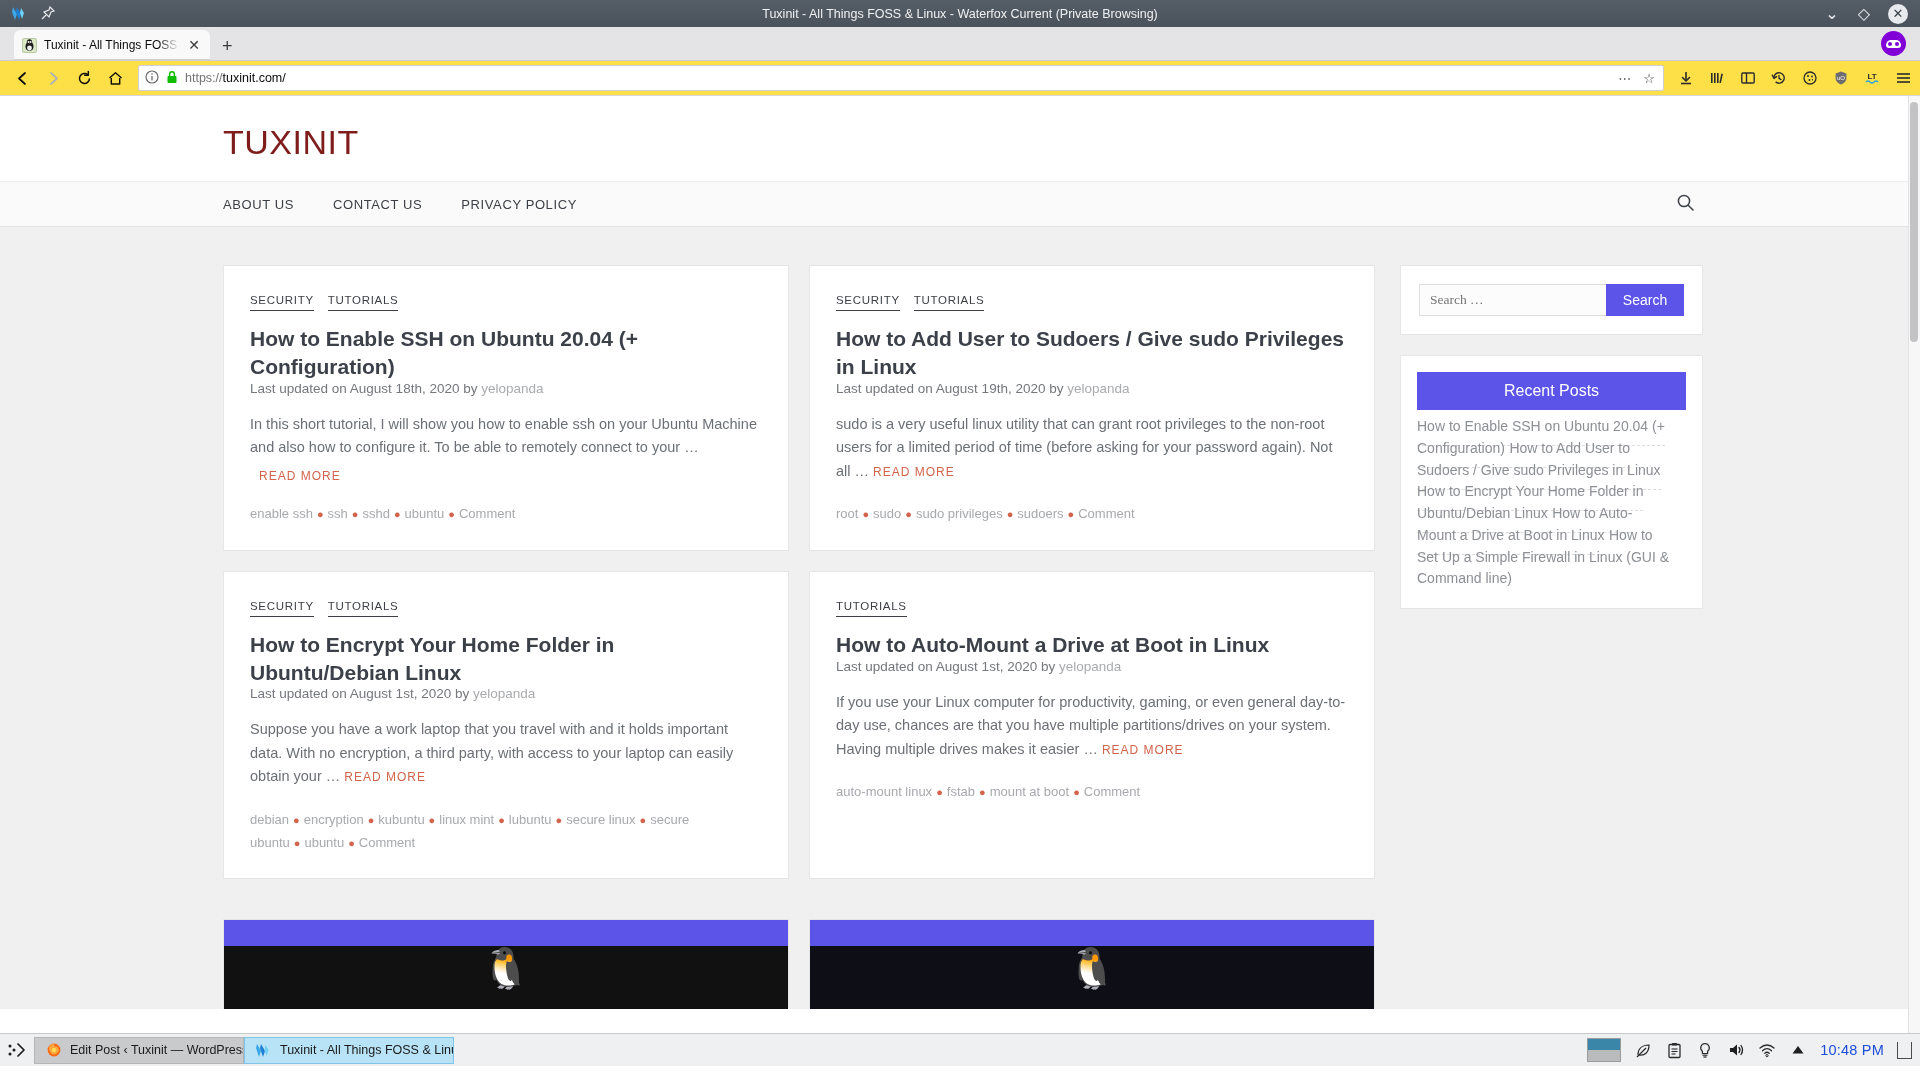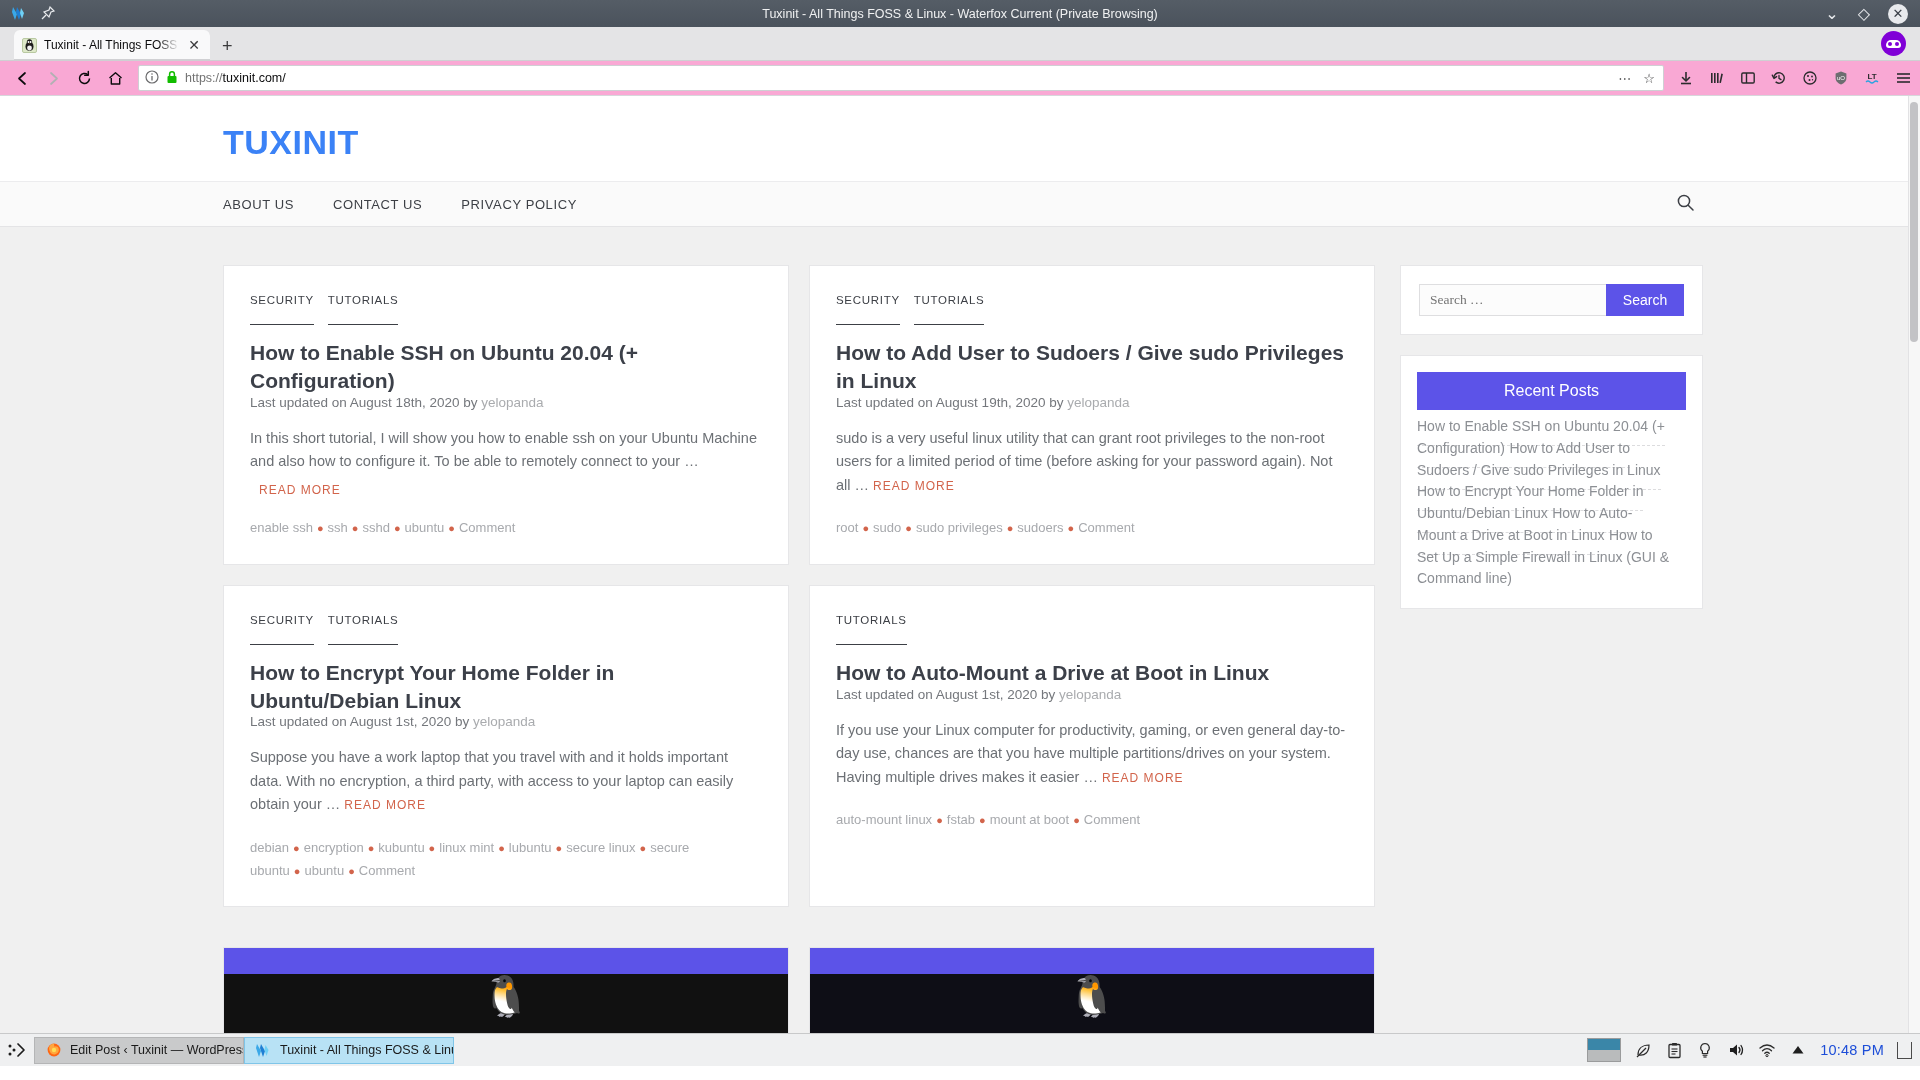--- a/index.html
+++ b/index.html
@@ -76,21 +76,21 @@
   }
   .mask-shape::before, .mask-shape::after {
     content: ""; position: absolute; top: 2px;
     width: 4px; height: 4px; border-radius: 50%; background: #8000d7;
   }
   .mask-shape::before { left: 2px; }
   .mask-shape::after { right: 2px; }
 
   
   .navbar {
-    height: 35px; background: #f9a8d4;
+    height: 35px; background: #fde047;
     display: flex; align-items: center;
     border-bottom: 1px solid #d7d7db;
     padding: 0 8px; gap: 3px;
   }
   .nav-btn {
     width: 28px; height: 26px;
     display: flex; align-items: center; justify-content: center;
     color: #0c0c0d; font-size: 15px;
   }
   .nav-btn.disabled { color: #b1b1b3; }
@@ -113,22 +113,22 @@
     position: relative;
     height: 937px;
     background: #ffffff;
     overflow: hidden;
   }
   .page { width: 1908px; background: #ffffff; }
 
   .site-header { background: #ffffff; padding: 28px 0 20px 0; }
   .site-inner { width: 1530px; margin: 0 auto; padding-left: 34px; }
   .site-title {
-    font-size: 34px; font-weight: 700; letter-spacing: 0.5px;
-    color: #3b82f6; line-height: 1.1;
+    font-size: 34px; font-weight: 400; letter-spacing: 0.5px;
+    color: #7f1d1d; line-height: 1.1;
   }
   .site-tagline { font-size: 14.5px; color: #9b9ba1; margin-top: 10px; }
 
   .main-nav {
     background: #fafafa;
     border-top: 1px solid #ececee; border-bottom: 1px solid #e4e4e6;
     height: 46px;
   }
   .nav-inner {
     width: 1530px; margin: 0 auto; padding-left: 34px;
@@ -150,21 +150,21 @@
   .card {
     background: #ffffff;
     border: 1px solid #e6e6e8;
     width: 566px;
     padding: 28px 26px 24px 26px;
   }
   .cat-row { display: flex; gap: 14px; margin-bottom: 14px; }
   .cat {
     font-size: 11.5px; letter-spacing: 0.7px; color: #3c3f45;
     text-transform: uppercase; border-bottom: 1px solid #3c3f45;
-    padding-bottom: 18px;
+    padding-bottom: 4px;
   }
   .card-title {
     font-size: 21px; font-weight: 700; color: #3c4049;
     line-height: 1.32; margin-bottom: 14px;
   }
   .card-meta { font-size: 13.5px; color: #74777c; margin-bottom: 17px; }
   .card-meta .author { color: #a9abae; }
   .card-excerpt {
     font-size: 14.5px; color: #6c7075; line-height: 1.62;
   }

